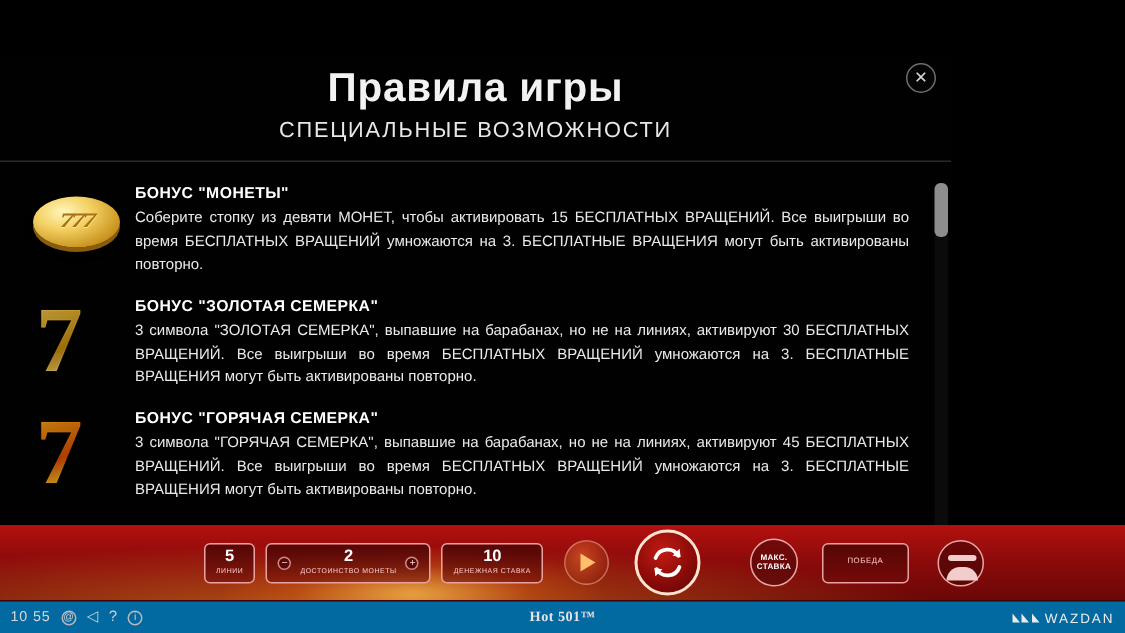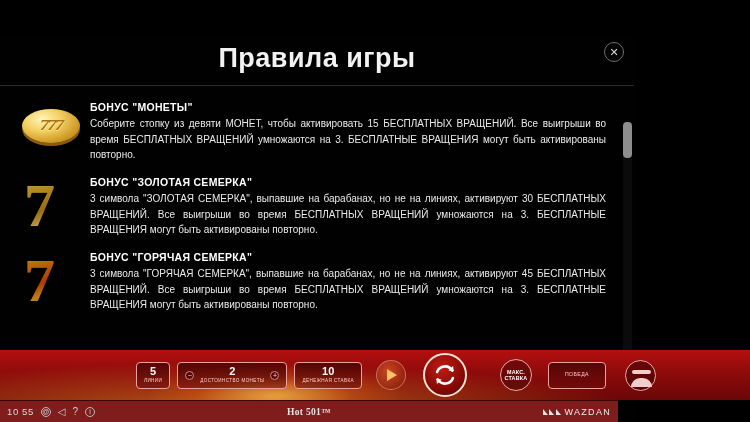--- a/index.html
+++ b/index.html
@@ -284,22 +284,22 @@
     position: absolute; left: 5px; top: 17px;
     width: 21px; height: 9px;
     border-radius: 11px 11px 0 0;
     background: #f3cccc;
   }
 
   
   #status-bar {
     position: absolute;
     left: 0; bottom: 0;
-    width: 618px; height: 22px;
-    background: #7f1d1d;
+    width: 750px; height: 22px;
+    background: #0369a1;
     display: flex;
     align-items: center;
     border-top: 1px solid #3a0505;
   }
   #status-left {
     display: flex; align-items: center;
     gap: 7px;
     padding-left: 7px;
     color: #d8d8d8;
     font-size: 9.5px;
@@ -352,20 +352,21 @@
 </style>
 </head>
 <body>
 
 <div id="screen">
 
   <div id="rules-overlay">
 
     <div id="rules-header">
       <div id="page-title">Правила игры</div>
+      <div id="page-subtitle">СПЕЦИАЛЬНЫЕ ВОЗМОЖНОСТИ</div>
       <div id="header-rule"></div>
       <div id="close-button">✕</div>
     </div>
 
     <div id="features">
 
       <div class="feature-row">
         <div class="feature-icon">
           <div class="icon-coin">
             <span>777</span>

